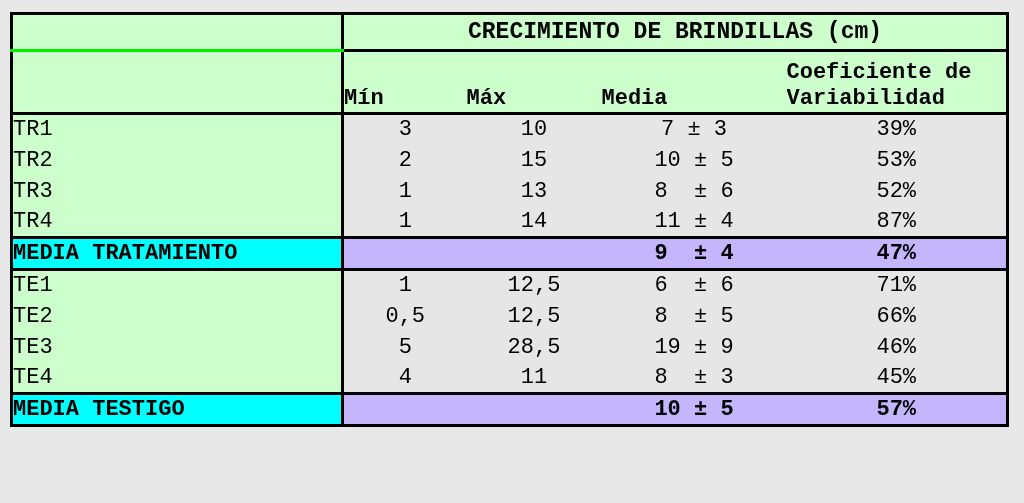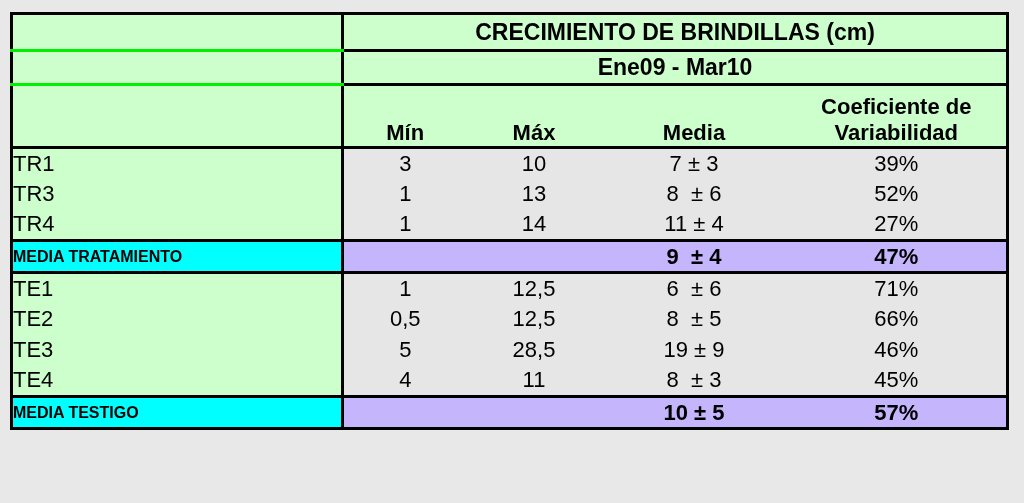--- a/index.html
+++ b/index.html
@@ -14,20 +14,21 @@
   .table-wrap {
     position: absolute;
     left: 10px;
     top: 12px;
   }
   table.growth {
     border-collapse: collapse;
     table-layout: fixed;
     width: 996px;
     border: 3px solid #000;
+    font-family: Liberation Mono, monospace;
   }
   table.growth td {
     padding: 0;
     overflow: hidden;
   }
   
   col.c-label { width: 331px; }
   col.c-min   { width: 124px; }
   col.c-max   { width: 135px; }
   col.c-media { width: 185px; }
@@ -49,40 +50,39 @@
   }
   .title-cell {
     background: #CCFFCC;
     text-align: center;
     font-weight: bold;
     font-size: 23px;
     vertical-align: middle;
   }
   .colhead {
     background: #CCFFCC;
-    text-align: center;
     font-weight: bold;
     font-size: 22px;
     vertical-align: bottom;
     padding-bottom: 5px;
     line-height: 1.18;
   }
   .d {
     background: #E6E6E6;
     text-align: center;
     font-size: 22px;
     white-space: pre;
     vertical-align: middle;
   }
   .sum-lbl {
     background: #00FFFF;
     border-right: 3px solid #000;
     padding-left: 12px;
     font-weight: bold;
-    font-size: 16px;
+    font-size: 22px;
     text-align: left;
     vertical-align: middle;
   }
   .sum-d {
     background: #c4b5fd;
     text-align: center;
     font-weight: bold;
     font-size: 22px;
     white-space: pre;
     vertical-align: middle;
@@ -104,53 +104,56 @@
         <col class="c-media">
         <col class="c-cv">
     </colgroup>
 
     <tbody>
         <tr class="h-title sep-mixed">
       <td class="lc"></td>
       <td class="title-cell" colspan="4">CRECIMIENTO DE BRINDILLAS (cm)</td>
     </tr>
 
-    <tr class="h-sub sep-mixed">
-      <td class="lc"></td>
-      <td class="title-cell" colspan="4">Ene09 - Mar10</td>
-    </tr>
 
     <tr class="h-head sep-k">
       <td class="lc"></td>
       <td class="colhead">Mín</td>
       <td class="colhead">Máx</td>
       <td class="colhead">Media</td>
       <td class="colhead">Coeficiente de Variabilidad</td>
     </tr>
 
     <tr class="h-row">
       <td class="lc">TR1</td>
       <td class="d">3</td>
       <td class="d">10</td>
       <td class="d">7 ± 3</td>
       <td class="d">39%</td>
     </tr>
     <tr class="h-row">
+      <td class="lc">TR2</td>
+      <td class="d">2</td>
+      <td class="d">15</td>
+      <td class="d">10 ± 5</td>
+      <td class="d">53%</td>
+    </tr>
+    <tr class="h-row">
       <td class="lc">TR3</td>
       <td class="d">1</td>
       <td class="d">13</td>
       <td class="d">8  ± 6</td>
       <td class="d">52%</td>
     </tr>
     <tr class="h-row sep-k">
       <td class="lc">TR4</td>
       <td class="d">1</td>
       <td class="d">14</td>
       <td class="d">11 ± 4</td>
-      <td class="d">27%</td>
+      <td class="d">87%</td>
     </tr>
 
     <tr class="h-sum sep-k">
       <td class="sum-lbl">MEDIA TRATAMIENTO</td>
       <td class="sum-d"></td>
       <td class="sum-d"></td>
       <td class="sum-d">9  ± 4</td>
       <td class="sum-d">47%</td>
     </tr>
 

